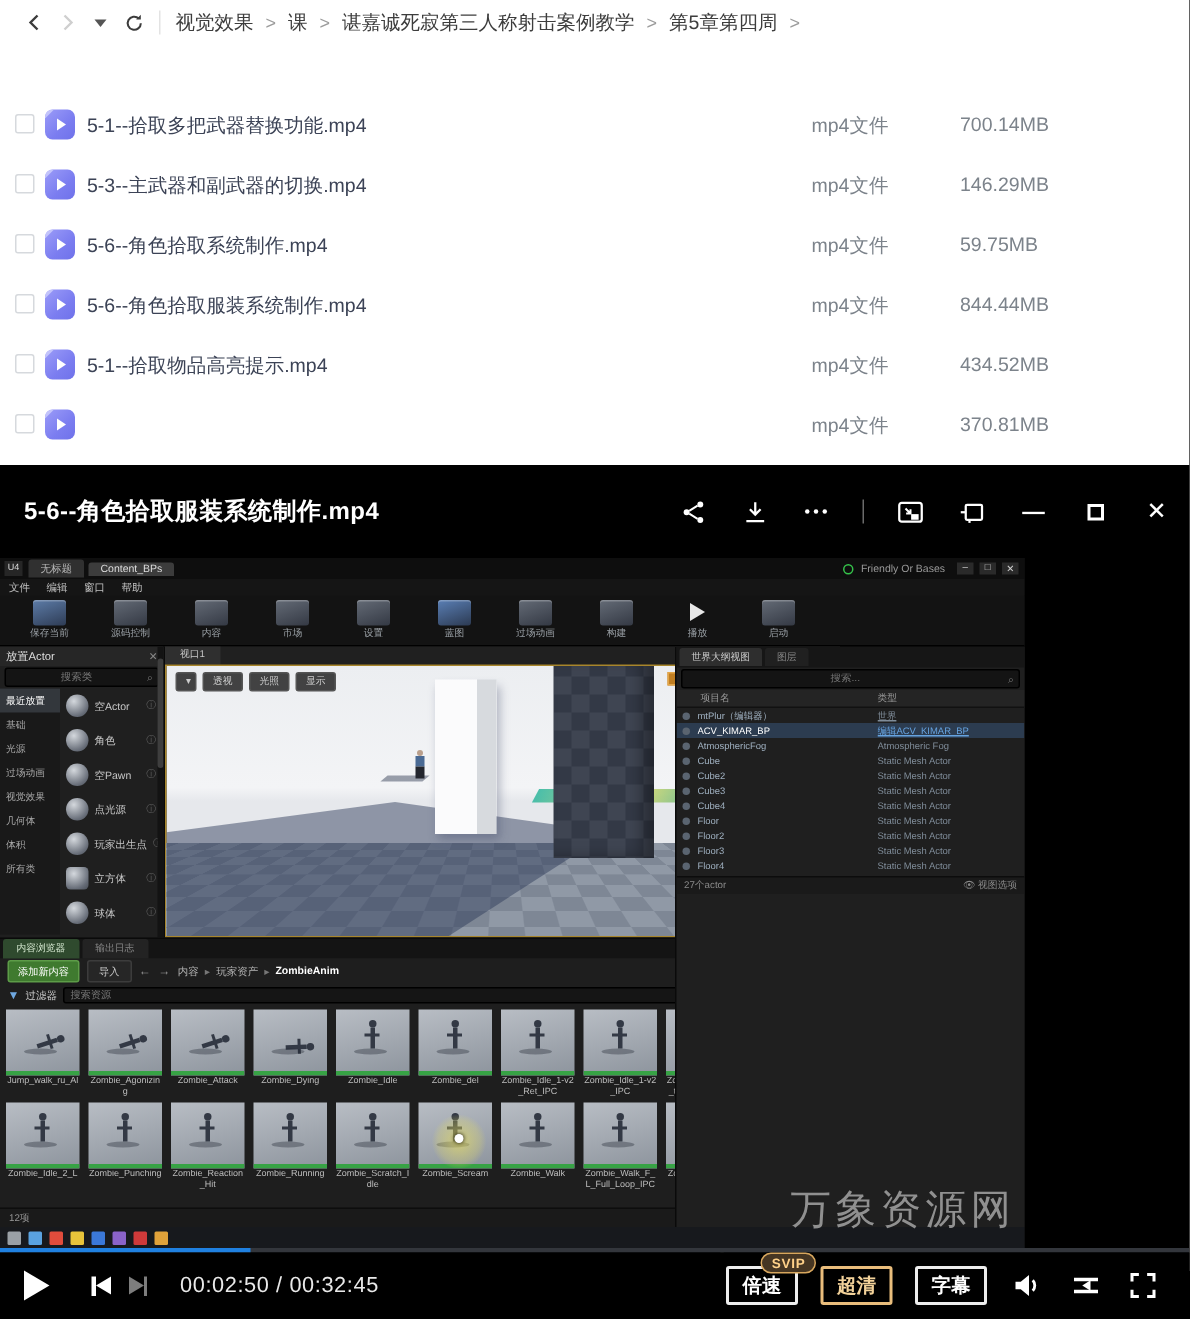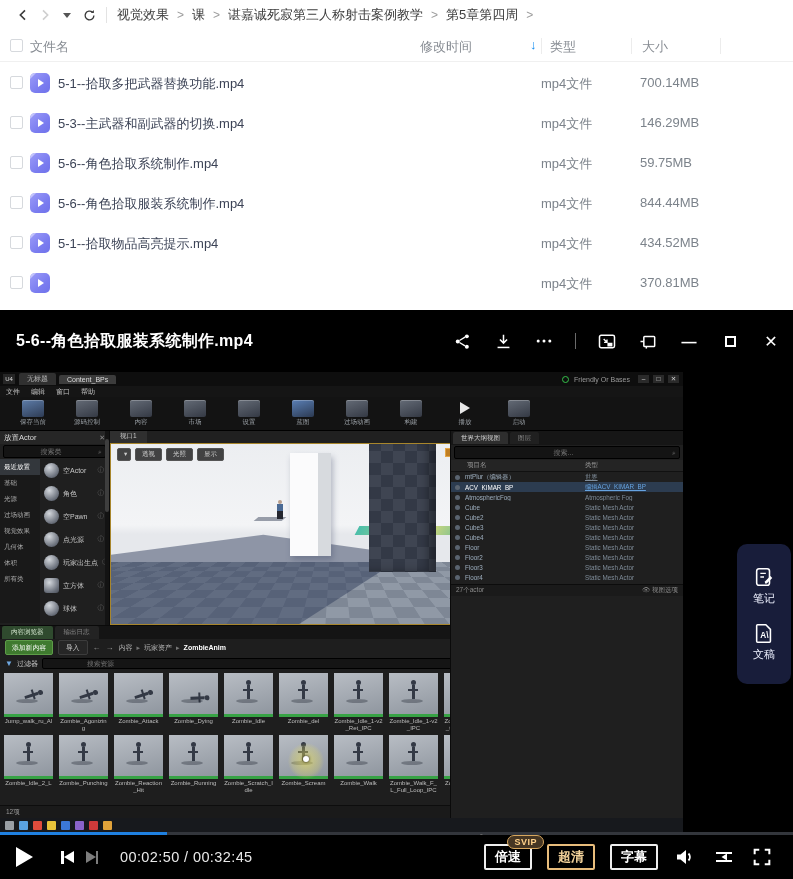--- a/index.html
+++ b/index.html
@@ -164,21 +164,21 @@
   .addbtn { background:#3f7a2f; border:1px solid #5d9c48; color:#fff; font-size:6.8px; padding:1.5px 6px; border-radius:2px; cursor:pointer; white-space:nowrap; }
   .impbtn { background:#262626; border:1px solid #3c3c3c; color:#ccc; font-size:6.8px; padding:1.5px 7px; border-radius:2px; cursor:pointer; }
   .navarr { color:#9a9a9a; font-size:8px; cursor:pointer; }
   .cb-path { display:flex; align-items:center; gap:4px; font-size:7px; color:#b5b5b5; }
   .cb-path b { color:#fff; }
   .cb-path i { color:#777; font-style:normal; }
   .cb-filter { height:15px; display:flex; align-items:center; gap:4px; padding:0 5px; }
   .funnel { color:#6fa8e0; font-size:8px; }
   .flt-lbl { font-size:7px; color:#ccc; white-space:nowrap; }
   .cb-search { flex:1; height:11px; display:flex; align-items:center; background:#151515; border:1px solid #000; border-radius:2px; }
-  .cb-search input { flex:1; min-width:0; background:transparent; border:none; outline:none; color:#bbb; font-size:6.8px; padding:0 4px; font-family:Liberation Sans, sans-serif;margin-left:40px; }
+  .cb-search input { flex:1; min-width:0; background:transparent; border:none; outline:none; color:#bbb; font-size:6.8px; padding:0 4px; font-family:Liberation Sans, sans-serif; }
   .cb-search .mg { color:#888; font-size:7px; padding-right:4px; }
   .assets { position:relative; height:134px; padding:2px 10px 0 4px; overflow:hidden; }
   .arow { display:flex; gap:6px; margin-bottom:3px; }
   .asset { width:49px; cursor:pointer; }
   .thumb { position:relative; width:49px; height:44px; background:linear-gradient(165deg,#b8bdc4,#8d949d); overflow:hidden; }
   .thumb .strip { position:absolute; left:0; right:0; bottom:0; height:3px; background:#37a345; }
   .thumb .fg { position:absolute; left:23px; top:12px; width:2.5px; height:14px; background:#333945; }
   .thumb .fg::before { content:''; position:absolute; top:-5px; left:-1.5px; width:5px; height:5px; border-radius:50%; background:#333945; }
   .thumb .fg::after { content:''; position:absolute; top:4px; left:-4px; width:10px; height:2px; background:#333945; }
   .thumb .fsh { position:absolute; left:12px; top:26px; width:22px; height:4px; border-radius:50%; background:rgba(30,35,45,.35); }
@@ -267,31 +267,20 @@
           <a class="crumb">谌嘉诚死寂第三人称射击案例教学</a>
           <span class="crumb-sep">&gt;</span>
         </span>
           <span style="display:flex;align-items:center;">
           <a class="crumb">第5章第四周</a>
           <span class="crumb-sep">&gt;</span>
         </span>
         </div>
     </div>
 
-    <div class="thead">
-      <span class="cb"></span>
-      <span class="h-name">文件名</span>
-      <span class="h-mod">修改时间</span>
-      <span class="sortarrow">↓</span>
-      <span class="h-div" style="left:541px"></span>
-      <span class="h-type">类型</span>
-      <span class="h-div" style="left:631px"></span>
-      <span class="h-size">大小</span>
-      <span class="h-div" style="left:720px"></span>
-    </div>
 
     <div class="rows">
 
     <div class="frow">
         <span class="cb"></span>
         <span class="ficon"></span>
         <span class="fname">5-1--拾取多把武器替换功能.mp4</span>
         <span class="ftype">mp4文件</span>
         <span class="fsize">700.14MB</span>
       </div>
@@ -830,40 +819,24 @@
         <span class="tbi" style="background: rgb(154, 160, 166);"></span>
             <span class="tbi" style="background: rgb(90, 162, 224);"></span>
             <span class="tbi" style="background: rgb(224, 76, 60);"></span>
             <span class="tbi" style="background: rgb(232, 195, 58);"></span>
             <span class="tbi" style="background: rgb(59, 120, 216);"></span>
             <span class="tbi" style="background: rgb(138, 99, 201);"></span>
             <span class="tbi" style="background: rgb(207, 58, 58);"></span>
             <span class="tbi" style="background: rgb(224, 162, 58);"></span>
           </div>
 
+        <div class="wm1">万象资源网</div>
       </div>
     </div>
 
-    <div class="sidefloat">
-      <div class="sbtn">
-        <svg width="22" height="22" viewBox="0 0 24 24">
-            <rect x="4" y="3" width="14" height="18" rx="2.5" stroke="#fff" stroke-width="1.7" fill="none"></rect>
-            <path d="M8 8h6M8 12h4" stroke="#fff" stroke-width="1.5"></path>
-            <path d="M13 17l6-6 2 2-6 6h-2z" fill="#fff"></path>
-          </svg>
-        <span class="lbl">笔记</span>
-      </div>
-      <div class="sbtn">
-        <svg width="22" height="22" viewBox="0 0 24 24">
-            <path d="M5 3h9l5 5v13a1 1 0 01-1 1H5a1 1 0 01-1-1V4a1 1 0 011-1z" stroke="#fff" stroke-width="1.7" fill="none"></path>
-            <text x="8" y="17" font-size="9" fill="#fff" font-family="Liberation Sans, sans-serif" font-weight="bold">A\</text>
-          </svg>
-        <span class="lbl">文稿</span>
-      </div>
-    </div>
 
     <div class="progress">
       <div class="played" style="width: 21%;"></div>
     </div>
 
     <div class="wm2">https://www.wxzyw.cn</div>
 
     <div class="controls">
       <span class="c-play"></span>
       <span class="c-prev">

